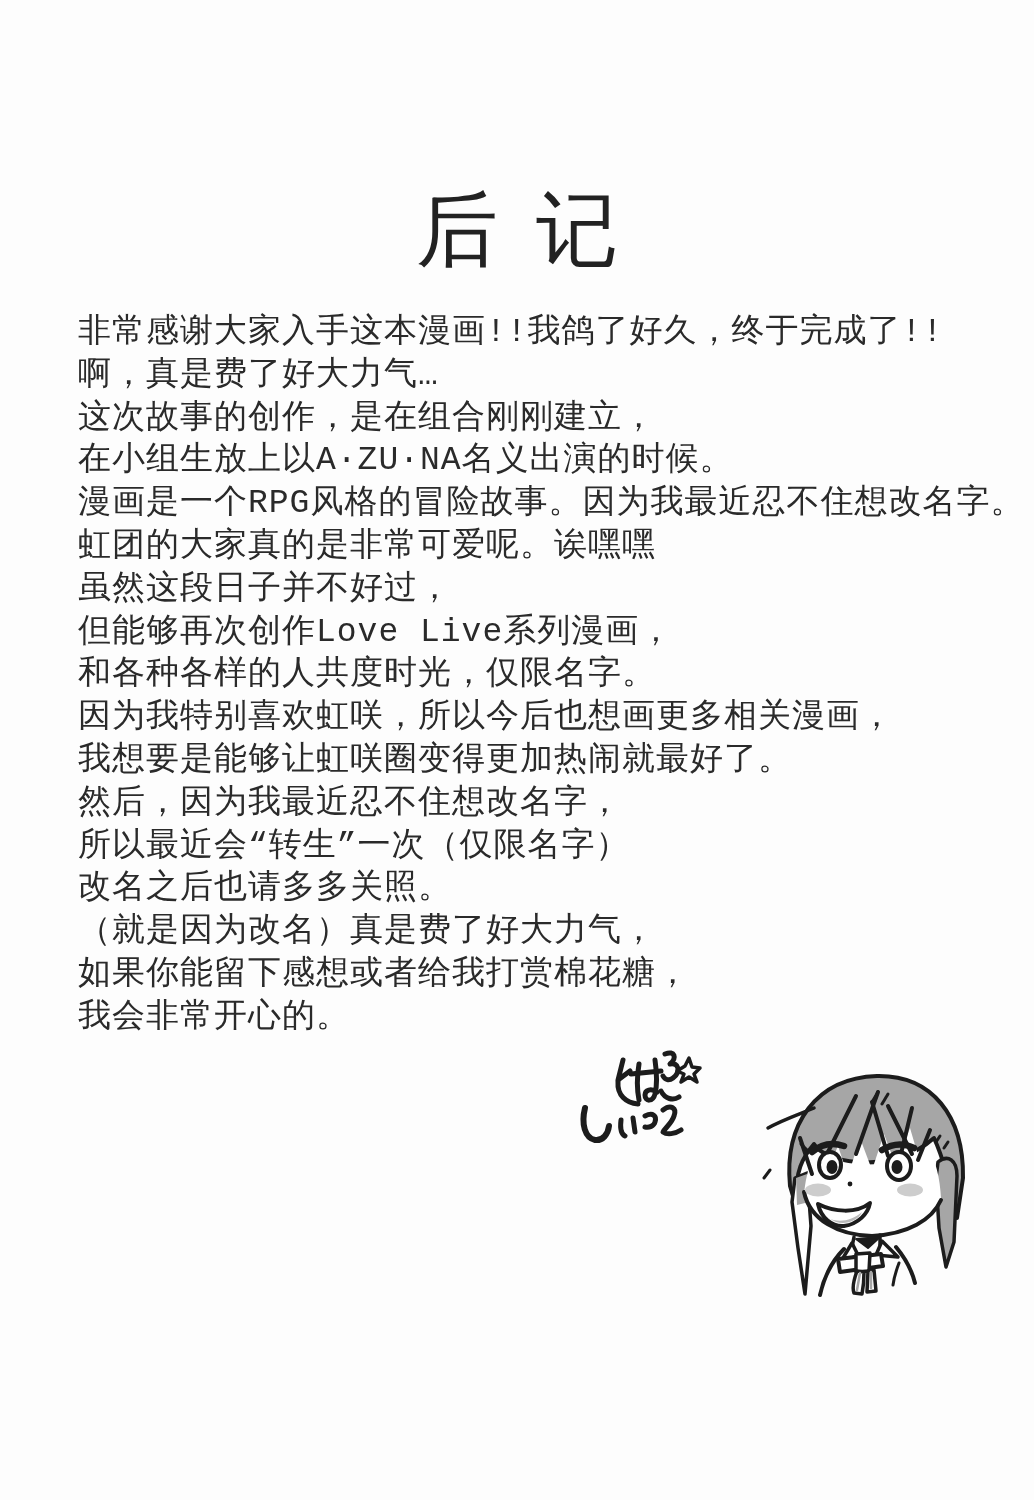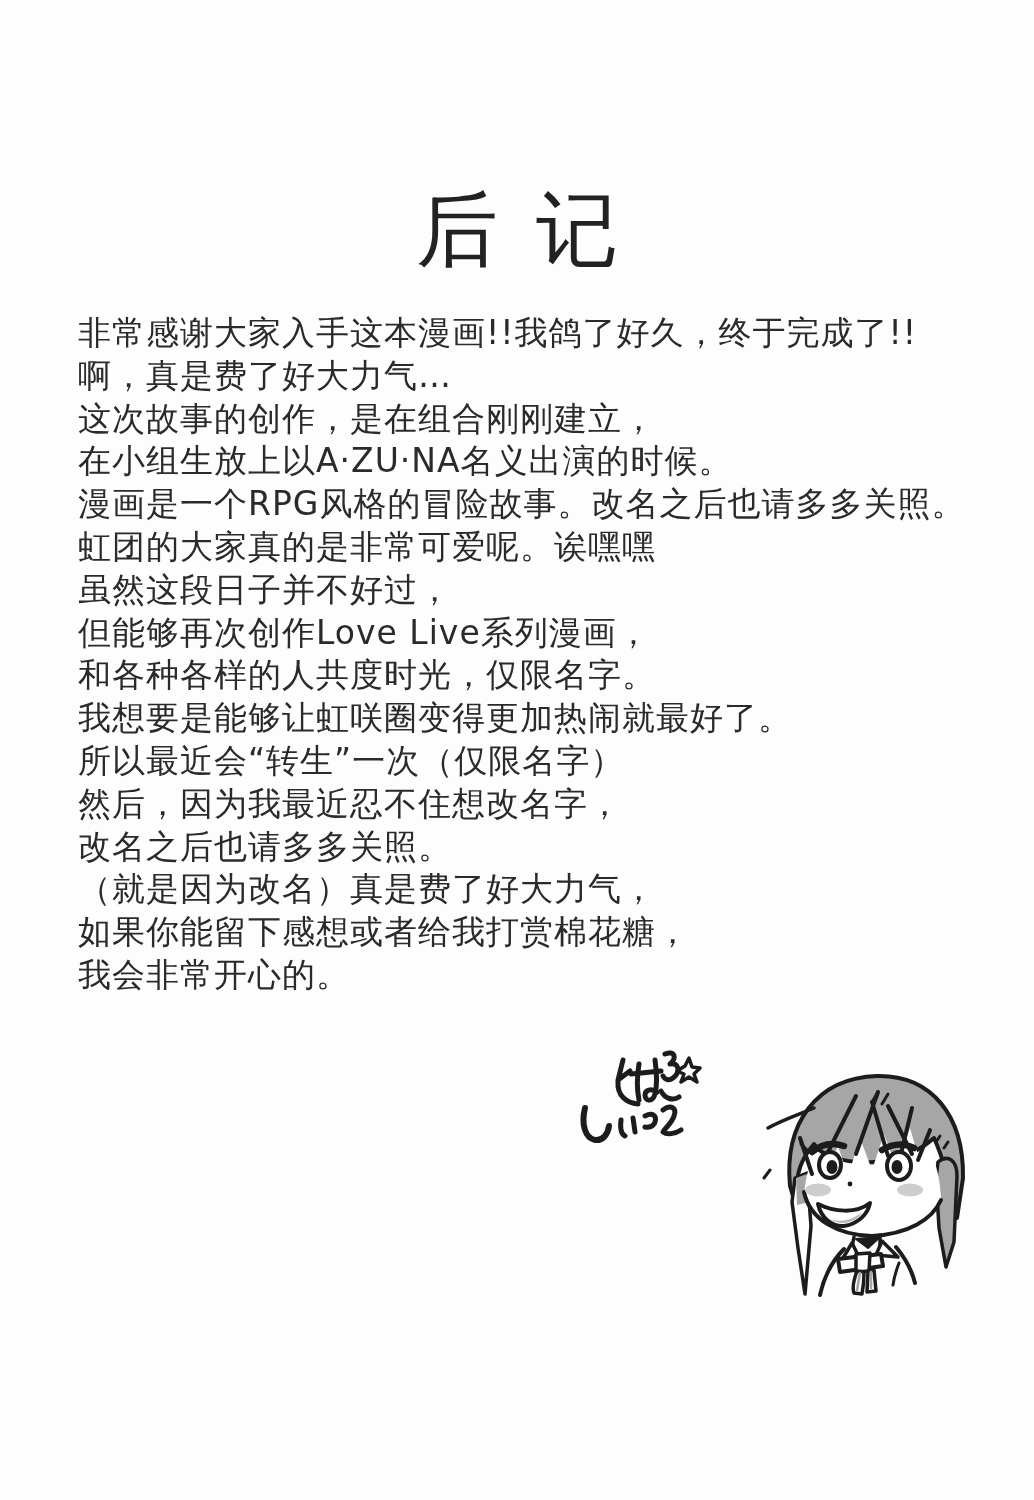--- a/index.html
+++ b/index.html
@@ -29,20 +29,21 @@
   }
   .body-text {
     position: absolute;
     left: 78px;
     top: 312px;
     width: 920px;
     font-size: 33px;
     line-height: 42.8px;
     letter-spacing: 1px;
     color: #2a2a2a;
+    font-family: Liberation Mono, monospace;
   }
   .body-text .line { white-space: nowrap; height: 42.8px; }
   .signature {
     position: absolute;
     left: 573px;
     top: 1046px;
     width: 138px;
     height: 114px;
   }
   .chibi {
@@ -59,28 +60,29 @@
 
 <div class="page">
 
   <h1 class="title">后记</h1>
 
   <div class="body-text">
     <div class="line">非常感谢大家入手这本漫画!!我鸽了好久，终于完成了!!</div>
     <div class="line">啊，真是费了好大力气…</div>
     <div class="line">这次故事的创作，是在组合刚刚建立，</div>
     <div class="line">在小组生放上以A·ZU·NA名义出演的时候。</div>
-    <div class="line">漫画是一个RPG风格的冒险故事。改名之后也请多多关照。</div>
+    <div class="line">漫画是一个RPG风格的冒险故事。因为我最近忍不住想改名字。</div>
     <div class="line">虹团的大家真的是非常可爱呢。诶嘿嘿</div>
     <div class="line">虽然这段日子并不好过，</div>
     <div class="line">但能够再次创作Love Live系列漫画，</div>
     <div class="line">和各种各样的人共度时光，仅限名字。</div>
+    <div class="line">因为我特别喜欢虹咲，所以今后也想画更多相关漫画，</div>
     <div class="line">我想要是能够让虹咲圈变得更加热闹就最好了。</div>
+    <div class="line">然后，因为我最近忍不住想改名字，</div>
     <div class="line">所以最近会“转生”一次（仅限名字）</div>
-    <div class="line">然后，因为我最近忍不住想改名字，</div>
     <div class="line">改名之后也请多多关照。</div>
     <div class="line">（就是因为改名）真是费了好大力气，</div>
     <div class="line">如果你能留下感想或者给我打赏棉花糖，</div>
     <div class="line">我会非常开心的。</div>
   </div>
 
   <svg class="signature" viewBox="0 0 138 114" fill="none" stroke="#1c1c1c" stroke-linecap="round" stroke-linejoin="round">
     <path d="M 50,14 L 45,34 L 57,25" stroke-width="5"></path>
     <path d="M 45,36 C 44,49 53,57 65,58" stroke-width="5"></path>
     <path d="M 66,18 C 64,30 64,44 66,54" stroke-width="5"></path>

